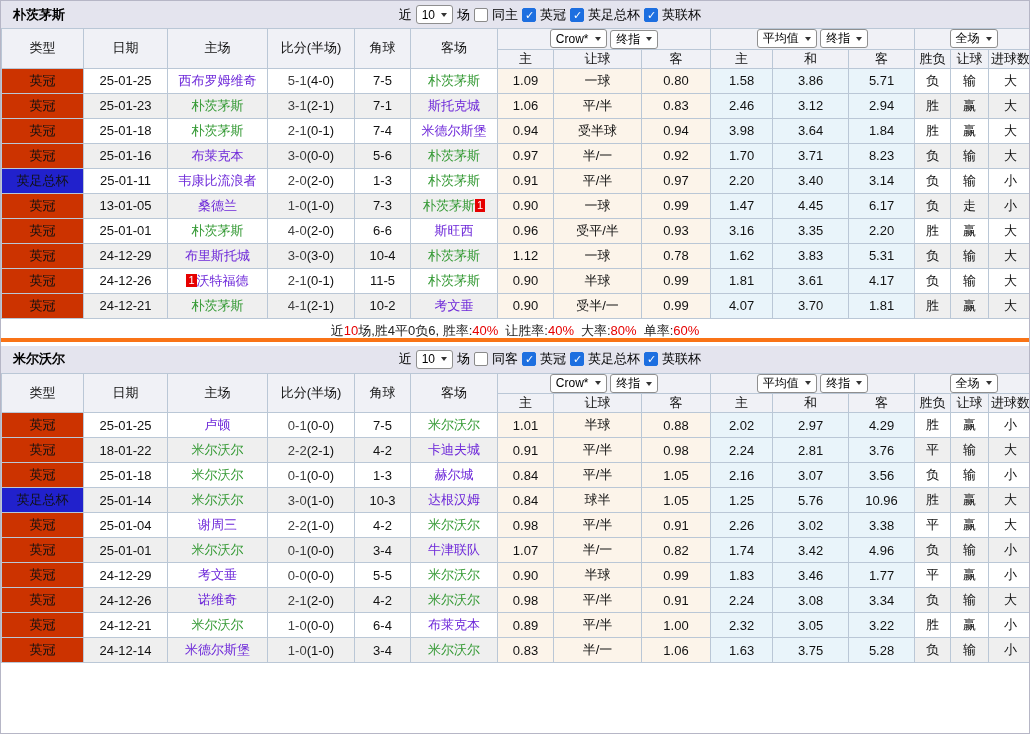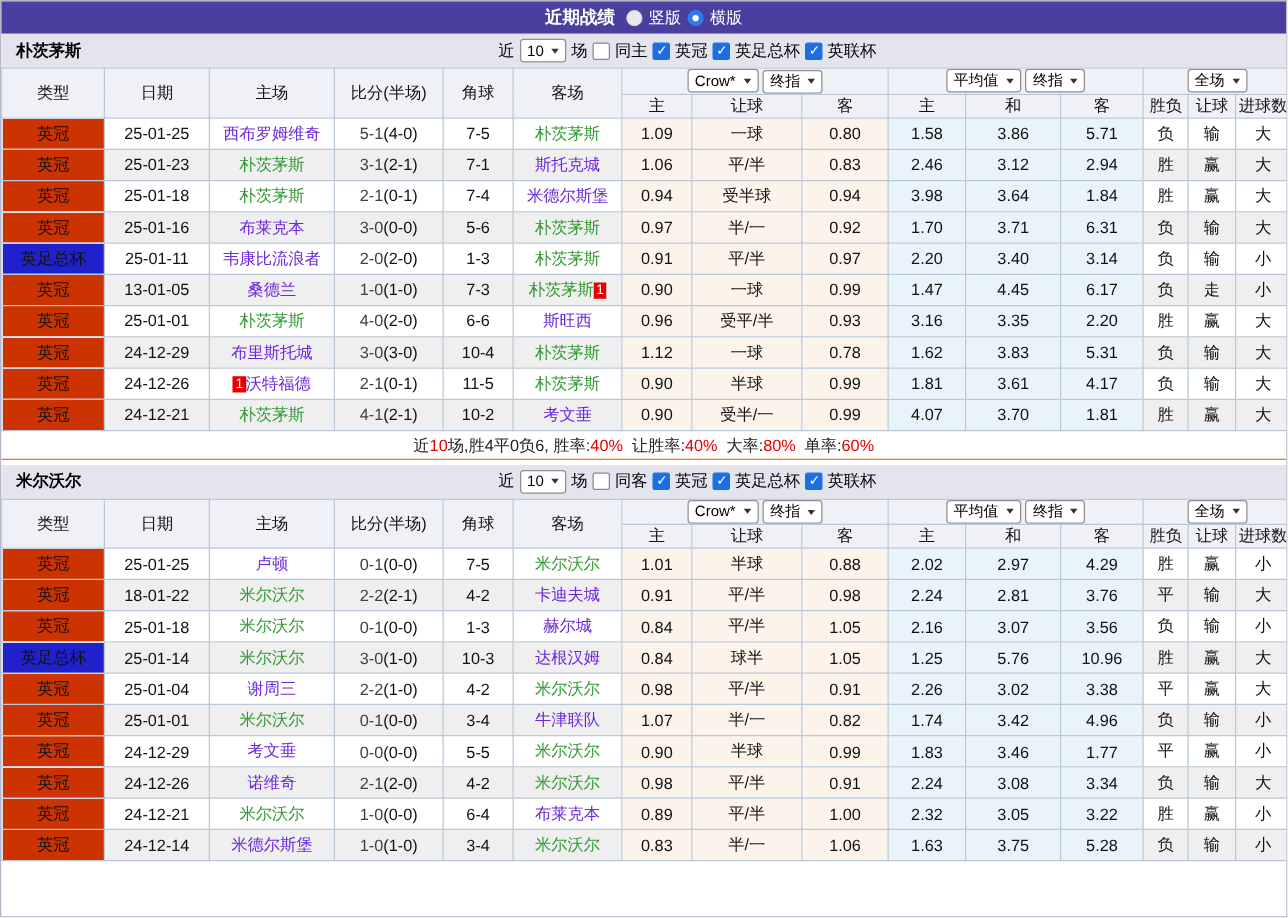--- a/index.html
+++ b/index.html
@@ -34,38 +34,29 @@
   .team-self{color:#339933}
   .team-other{color:#6d28d9}
   .c-red{color:#e60000}
   .c-blue{color:#2222cc}
   .c-green{color:#339933}
   .score-ft{color:#404040}
   .score-ht{color:#111}
   .score-ht::before{content:"("}
   .score-ht::after{content:")"}
   .red-badge{background:#e60000;color:#fff;font-size:11px;line-height:13px;padding:0 2px;display:inline-block;vertical-align:1px}
-  .summary{height:23px;line-height:23px;text-align:center;font-size:13px;color:#222;border-bottom:1px solid #f97316}
+  .summary{height:23px;line-height:23px;text-align:center;font-size:13px;color:#222;border-bottom:4px solid #f97316}
   .ml{margin-left:7px}
   .gap{height:4px;background:#fff}
 </style>
 </head>
 <body>
 
 <div class="page">
 
-  <div class="titlebar">
-    <span class="title">近期战绩</span>
-    <span class="radio-group">
-      <span class="radio"></span>
-      <span class="rlabel">竖版</span>
-      <span class="radio on"></span>
-      <span class="rlabel">横版</span>
-    </span>
-  </div>
 
   <div class="section">
     <div class="section-header">
       <span class="team-name">朴茨茅斯</span>
       <div class="filters">
         <span class="flabel">近</span>
         <span class="sel">
           <span>10</span>
           <span class="caret"></span>
         </span>
@@ -202,21 +193,21 @@
             <td>25-01-16</td>
             <td class="cell-team"><span class="team-other">布莱克本</span></td>
             <td class="cell-score"><span class="score-ft">3-0</span><span class="score-ht">0-0</span></td>
             <td>5-6</td>
             <td class="cell-team"><span class="team-self">朴茨茅斯</span></td>
             <td class="bg-odds">0.97</td>
             <td class="bg-odds">半/一</td>
             <td class="bg-odds">0.92</td>
             <td class="bg-avg">1.70</td>
             <td class="bg-avg">3.71</td>
-            <td class="bg-avg">6.31</td>
+            <td class="bg-avg">8.23</td>
             <td class="c-blue">负</td>
             <td class="c-blue">输</td>
             <td class="c-red">大</td>
           </tr>
           <tr class="row-odd">
             <td class="cell-type type-blue">英足总杯</td>
             <td>25-01-11</td>
             <td class="cell-team"><span class="team-other">韦康比流浪者</span></td>
             <td class="cell-score"><span class="score-ft">2-0</span><span class="score-ht">2-0</span></td>
             <td>1-3</td>

